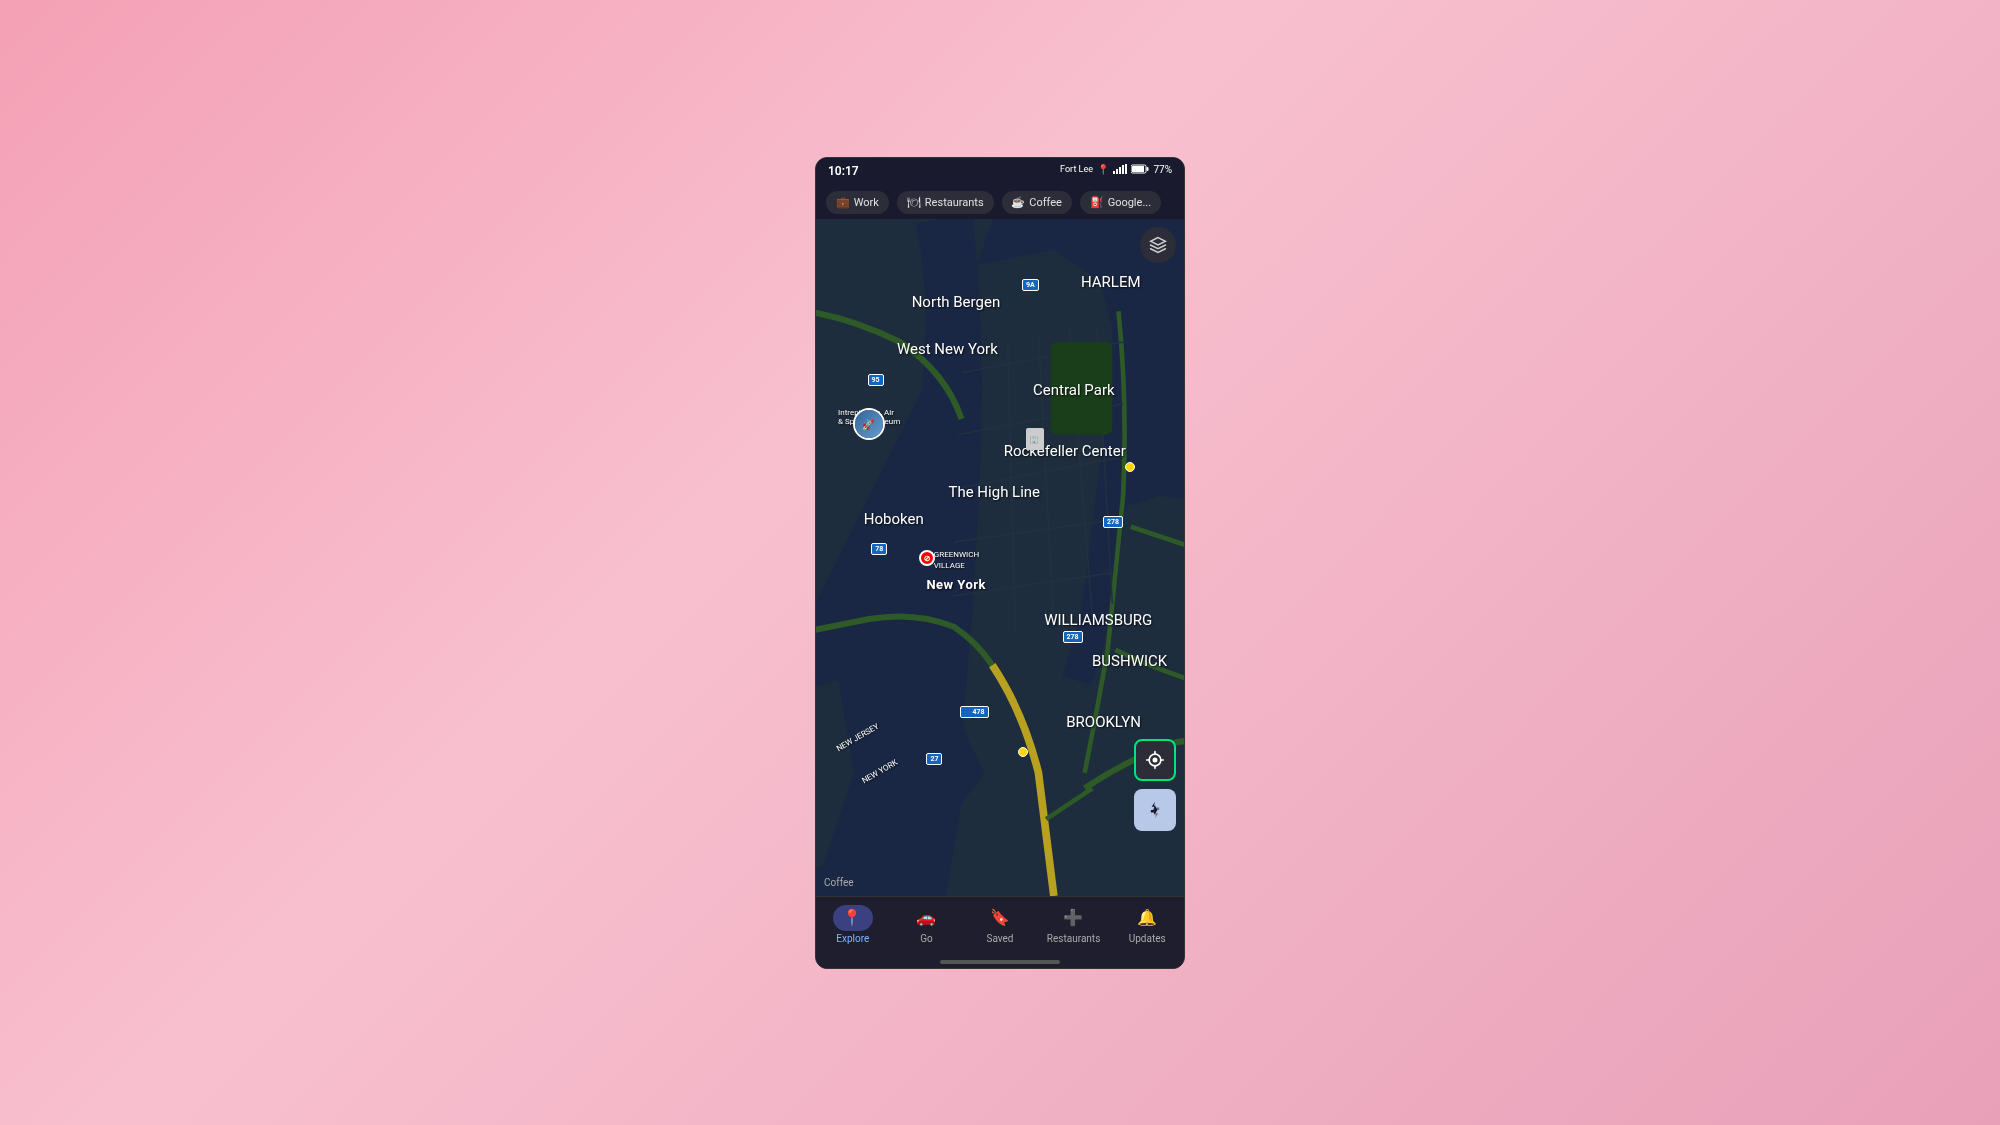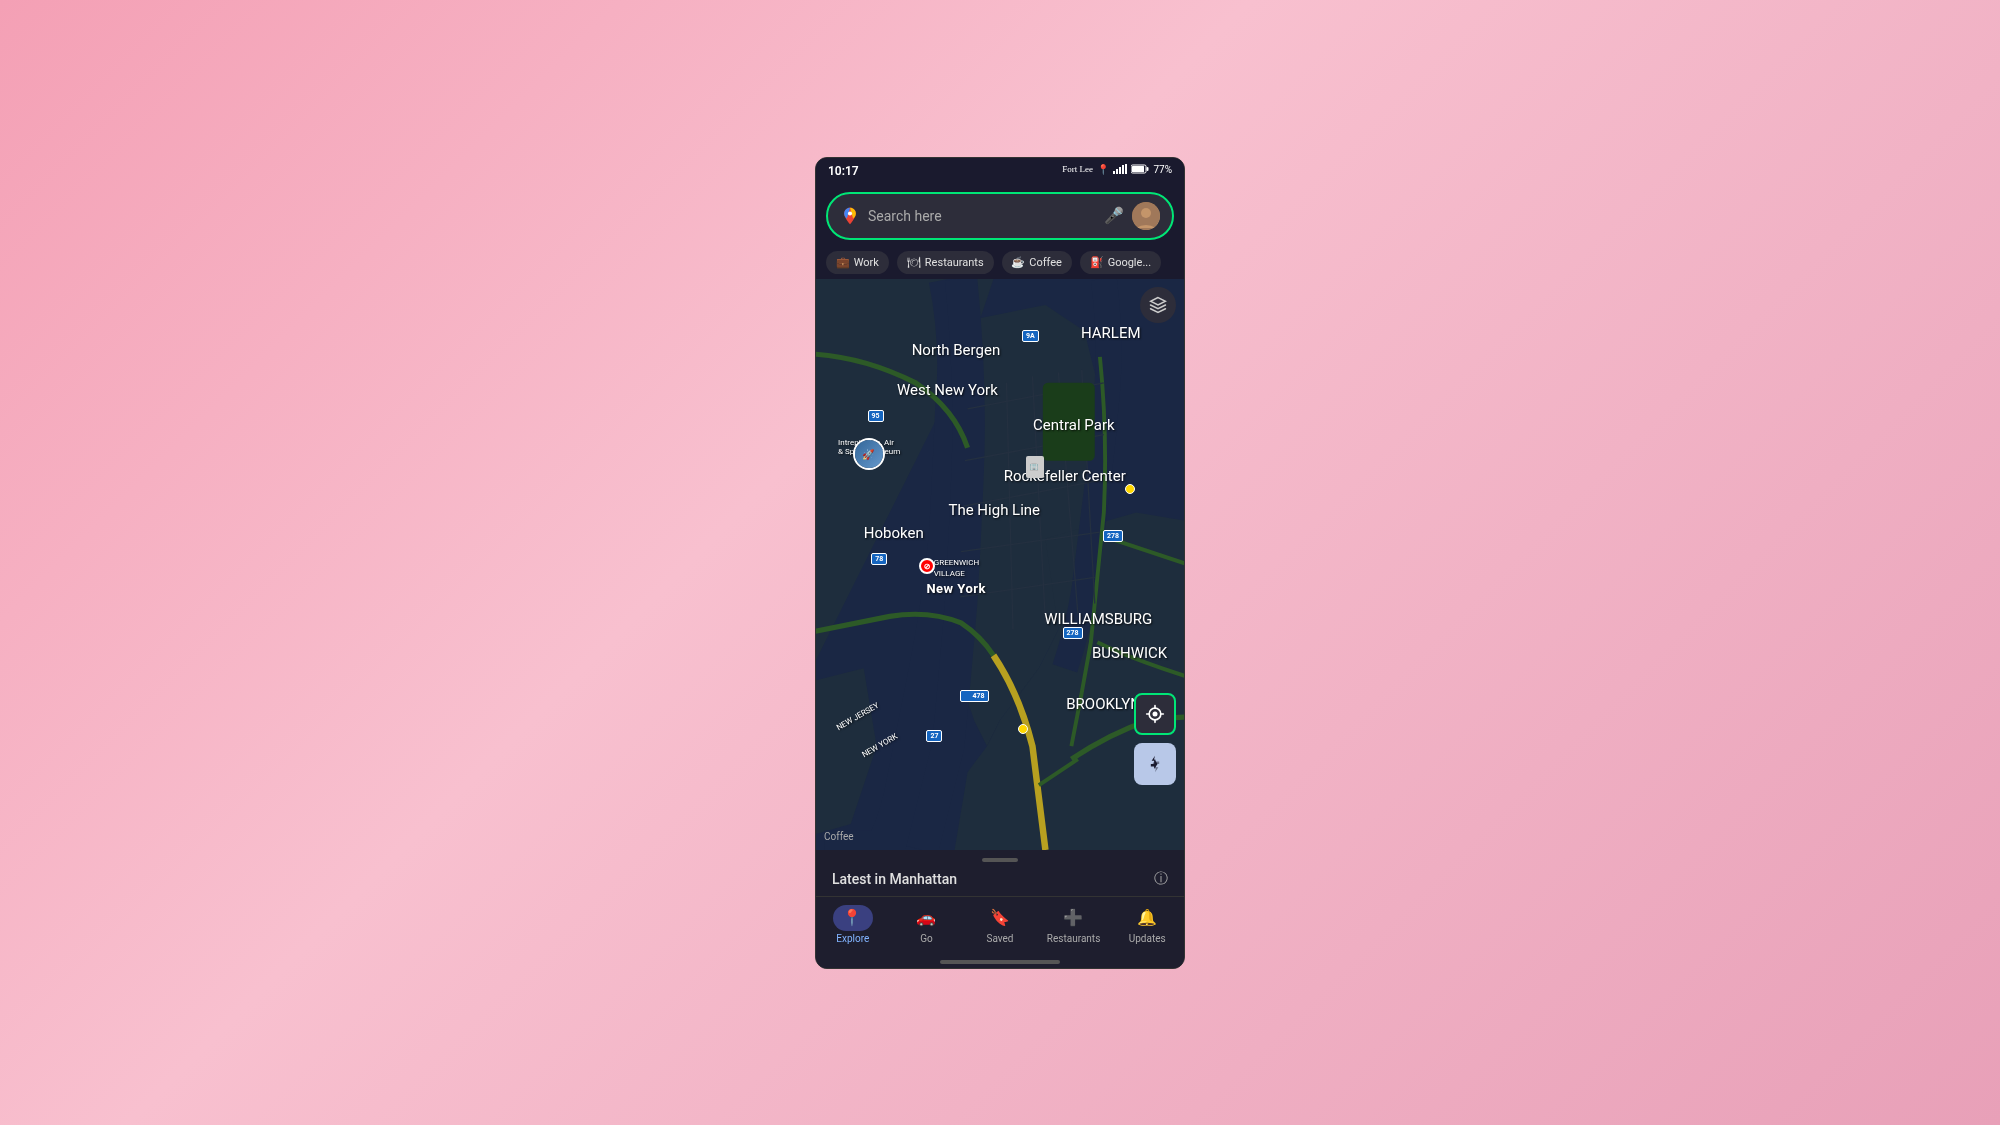--- a/index.html
+++ b/index.html
@@ -49,21 +49,20 @@
       color: white;
       font-size: 10px;
     }
     .battery-text {
       color: white;
       font-size: 10px;
     }
     .fort-lee-text {
       color: white;
       font-size: 9px;
-      font-family: Liberation Serif, serif;
     }
 
     
     .search-bar-wrapper {
       padding: 6px 10px;
       background: #1a1a2e;
       flex-shrink: 0;
       z-index: 10;
     }
     .search-bar {
@@ -388,39 +387,20 @@
       </svg>
       <svg width="18" height="10" viewBox="0 0 18 10">
         <rect x="0" y="1" width="15" height="8" rx="1.5" fill="none" stroke="white" stroke-width="1"></rect>
         <rect x="15.5" y="3" width="2" height="4" rx="1" fill="white"></rect>
         <rect x="1" y="2" width="12" height="6" rx="0.5" fill="white"></rect>
       </svg>
       <span class="battery-text">77%</span>
     </div>
   </div>
 
-  <div class="search-bar-wrapper">
-    <div class="search-bar">
-      <svg width="20" height="20" viewBox="0 0 24 24">
-        <path d="M12 2C8.13 2 5 5.13 5 9c0 5.25 7 13 7 13s7-7.75 7-13c0-3.87-3.13-7-7-7z" fill="#ea4335"></path>
-        <path d="M12 2C8.13 2 5 5.13 5 9c0 2.5 1.3 4.7 3.3 6.1L12 2z" fill="#4285f4"></path>
-        <path d="M12 2c3.87 0 7 3.13 7 7 0 2.5-1.3 4.7-3.3 6.1L12 2z" fill="#fbbc05"></path>
-        <circle cx="12" cy="9" r="2.5" fill="white"></circle>
-      </svg>
-      <span class="search-input-text">Search here</span>
-      <span class="mic-icon">🎤</span>
-      <div class="avatar">
-        <svg width="28" height="28" viewBox="0 0 28 28">
-          <circle cx="14" cy="14" r="14" fill="#a0785a"></circle>
-          <circle cx="14" cy="11" r="5" fill="#c4956a"></circle>
-          <path d="M4 26 Q14 20 24 26" fill="#c4956a"></path>
-        </svg>
-      </div>
-    </div>
-  </div>
 
   <div class="category-bar">
     <div class="category-chip">
       <span class="chip-icon">💼</span>
       <span>Work</span>
     </div>
     <div class="category-chip">
       <span class="chip-icon">🍽</span>
       <span>Restaurants</span>
     </div>
@@ -538,27 +518,20 @@
     <div class="direction-btn">
       <svg width="20" height="20" viewBox="0 0 24 24">
         <path d="M12 2L8 8h3v4H7v3h4v3l4-6-4-6z" fill="#1a1a2e"></path>
         <path d="M12 22l4-6h-3v-4h4v-3h-4V6l-4 6 4 6z" fill="#1a1a2e" opacity="0.5"></path>
       </svg>
     </div>
 
     <div class="google-watermark">Coffee</div>
   </div>
 
-  <div class="bottom-sheet">
-    <div class="bottom-sheet-handle"></div>
-    <div class="bottom-sheet-title-row">
-      <span class="bottom-sheet-title">Latest in Manhattan</span>
-      <span class="info-icon">ⓘ</span>
-    </div>
-  </div>
 
   <div class="bottom-nav">
     <div class="nav-item">
       <div class="nav-icon-wrap active">
         <span class="nav-icon active">📍</span>
       </div>
       <span class="nav-label active">Explore</span>
     </div>
     <div class="nav-item">
       <div class="nav-icon-wrap">

